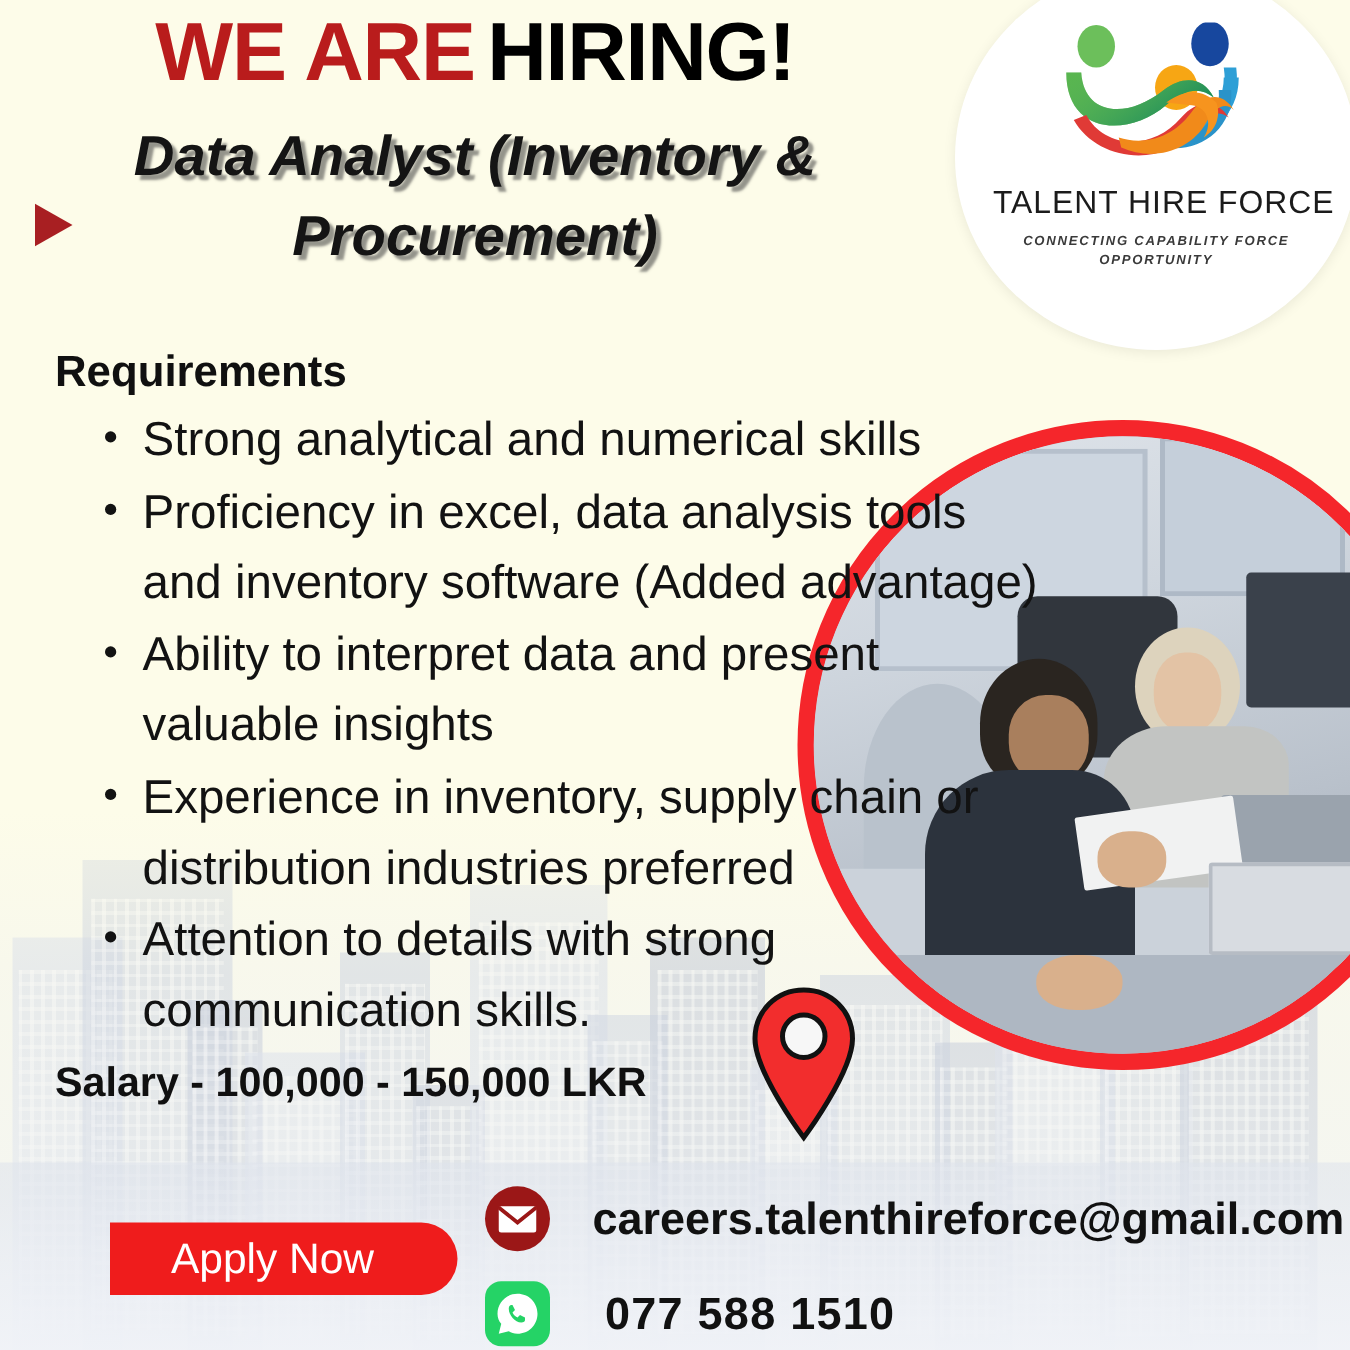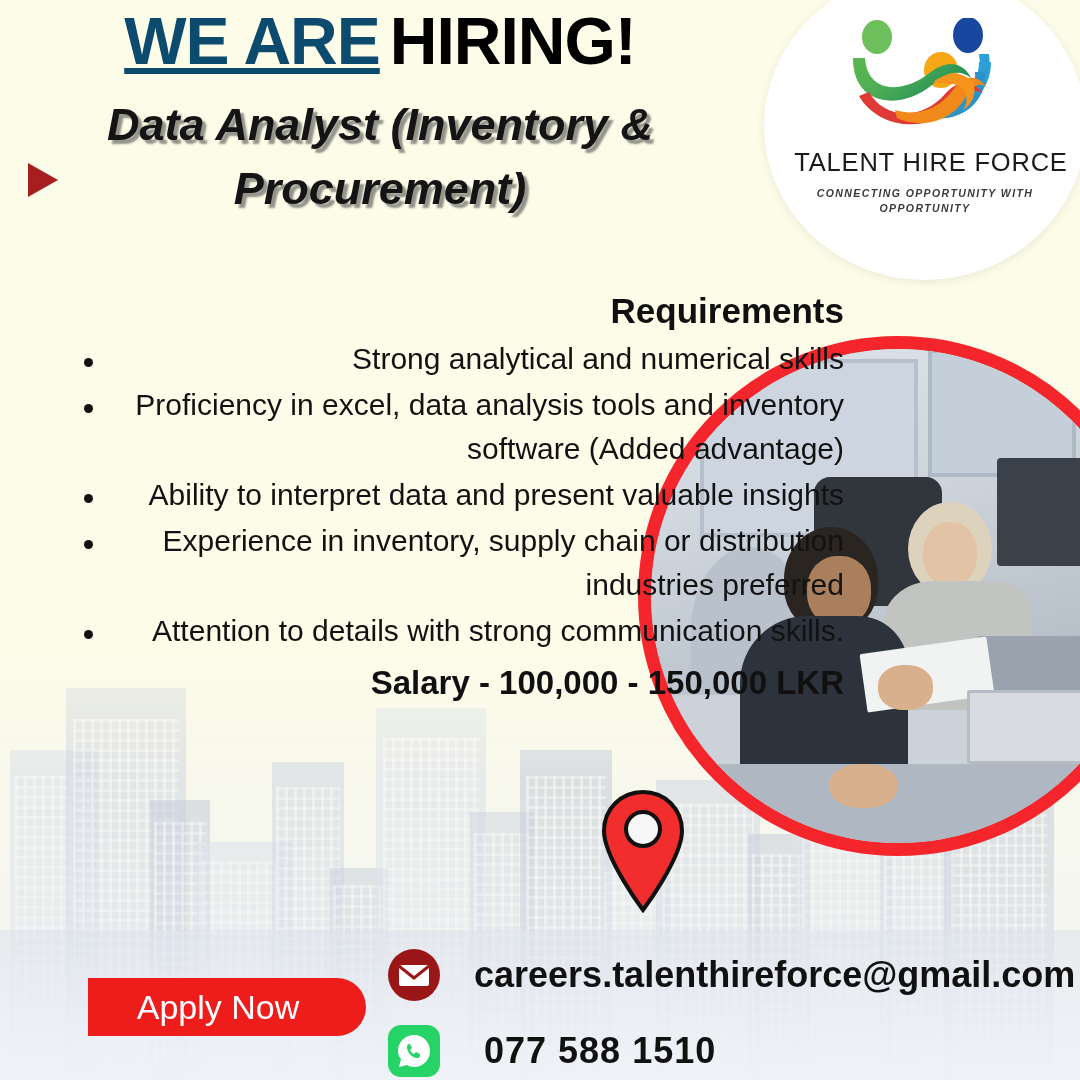--- a/index.html
+++ b/index.html
@@ -70,21 +70,21 @@
     text-align: center;
     z-index: 10;
   }
   .hiring-line {
     font-size: 66px;
     font-weight: 700;
     letter-spacing: -1px;
     line-height: 1.02;
     white-space: nowrap;
   }
-  .hiring-line .we-are { color: #0c4a6e; text-decoration: underline; }
+  .hiring-line .we-are { color: #b91c1c; }
   .hiring-line .hiring {
     color: #000000;
     margin-left: 10px;
   }
   .job-title {
     margin: 18px auto 0 auto;
     width: 620px;
     font-size: 45px;
     font-weight: 700;
     font-style: italic;
@@ -140,39 +140,38 @@
     color: #3a3a3a;
     text-align: center;
     width: 230px;
     line-height: 1.45;
   }
 
   
   .content {
     position: absolute;
     left: 44px;
-    top: 291px;
+    top: 278px;
     width: 800px;
     z-index: 10;
-    text-align: right;
   }
   .req-heading {
     font-size: 35px;
     font-weight: 700;
     color: #101010;
     margin: 0 0 6px 0;
   }
   ul.req-list {
     list-style: none;
     margin: 0;
     padding: 0 0 0 38px;
   }
   ul.req-list li {
     position: relative;
-    font-size: 30px;
+    font-size: 38px;
     color: #121212;
     line-height: 1.49;
     padding-left: 32px;
     margin-bottom: 1px;
   }
   ul.req-list li::before {
     content: "";
     position: absolute;
     left: 2px;
     top: 21px;
@@ -372,21 +371,21 @@
       <path d="M60 100 C86 112 116 102 128 80 C136 66 144 64 150 70 C140 54 126 58 116 72 C100 94 76 98 58 92 Z" fill="#f18a1a"></path>
       <path d="M96 64 C112 52 126 54 136 64 C140 74 136 86 126 92 C134 80 128 66 114 66 Z" fill="#f7941e"></path>
       <defs>
         <linearGradient id="gGrn" x1="0" y1="0" x2="1" y2="0.5">
           <stop offset="0" stop-color="#7cc65f" stop-opacity="0.25"></stop>
           <stop offset="1" stop-color="#12855c" stop-opacity="0.9"></stop>
         </linearGradient>
       </defs>
     </svg>
     <div class="logo-name">TALENT HIRE FORCE</div>
-    <div class="logo-tagline">CONNECTING OPPORTUNITY WITH OPPORTUNITY</div>
+    <div class="logo-tagline">CONNECTING CAPABILITY FORCE OPPORTUNITY</div>
   </div>
 
   <div class="content">
     <div class="req-heading">Requirements</div>
     <ul class="req-list">
       <li>Strong analytical and numerical skills</li>
       <li>Proficiency in excel, data analysis tools and inventory software (Added advantage)</li>
       <li>Ability to interpret data and present valuable insights</li>
       <li>Experience in inventory, supply chain or distribution industries preferred</li>
       <li>Attention to details with strong communication skills.</li>

